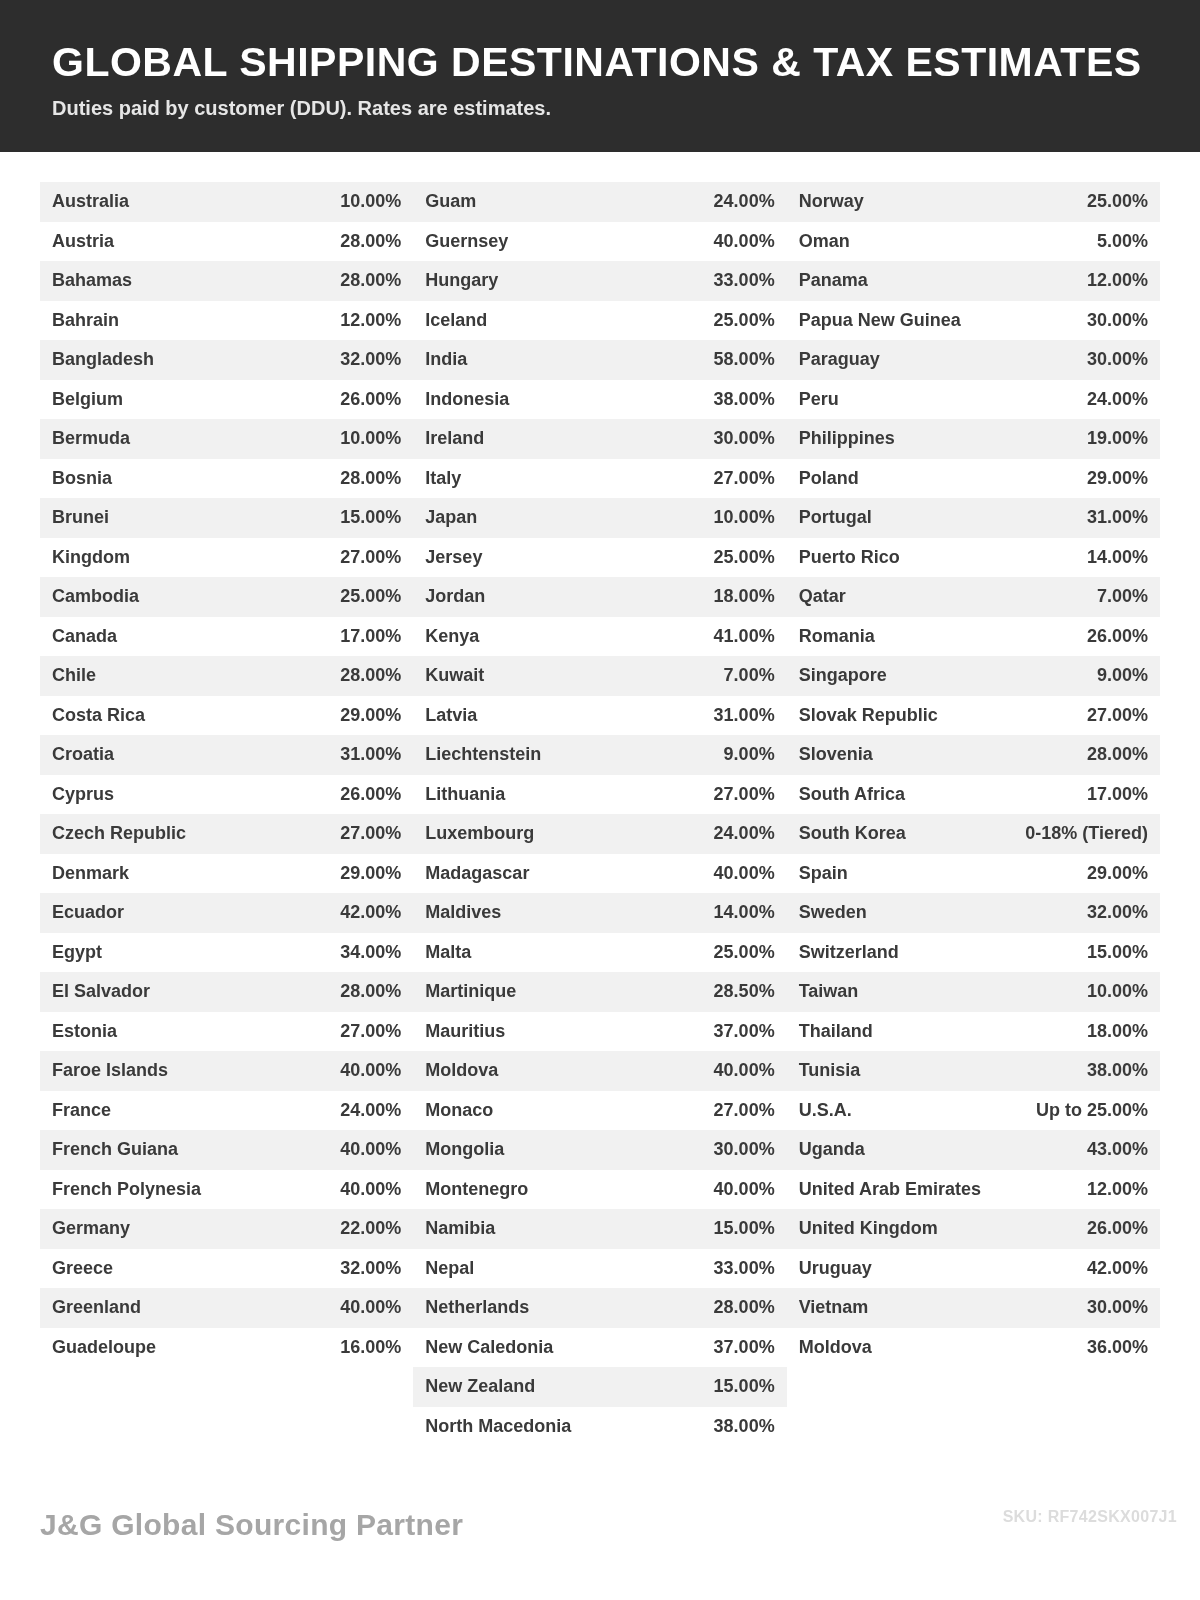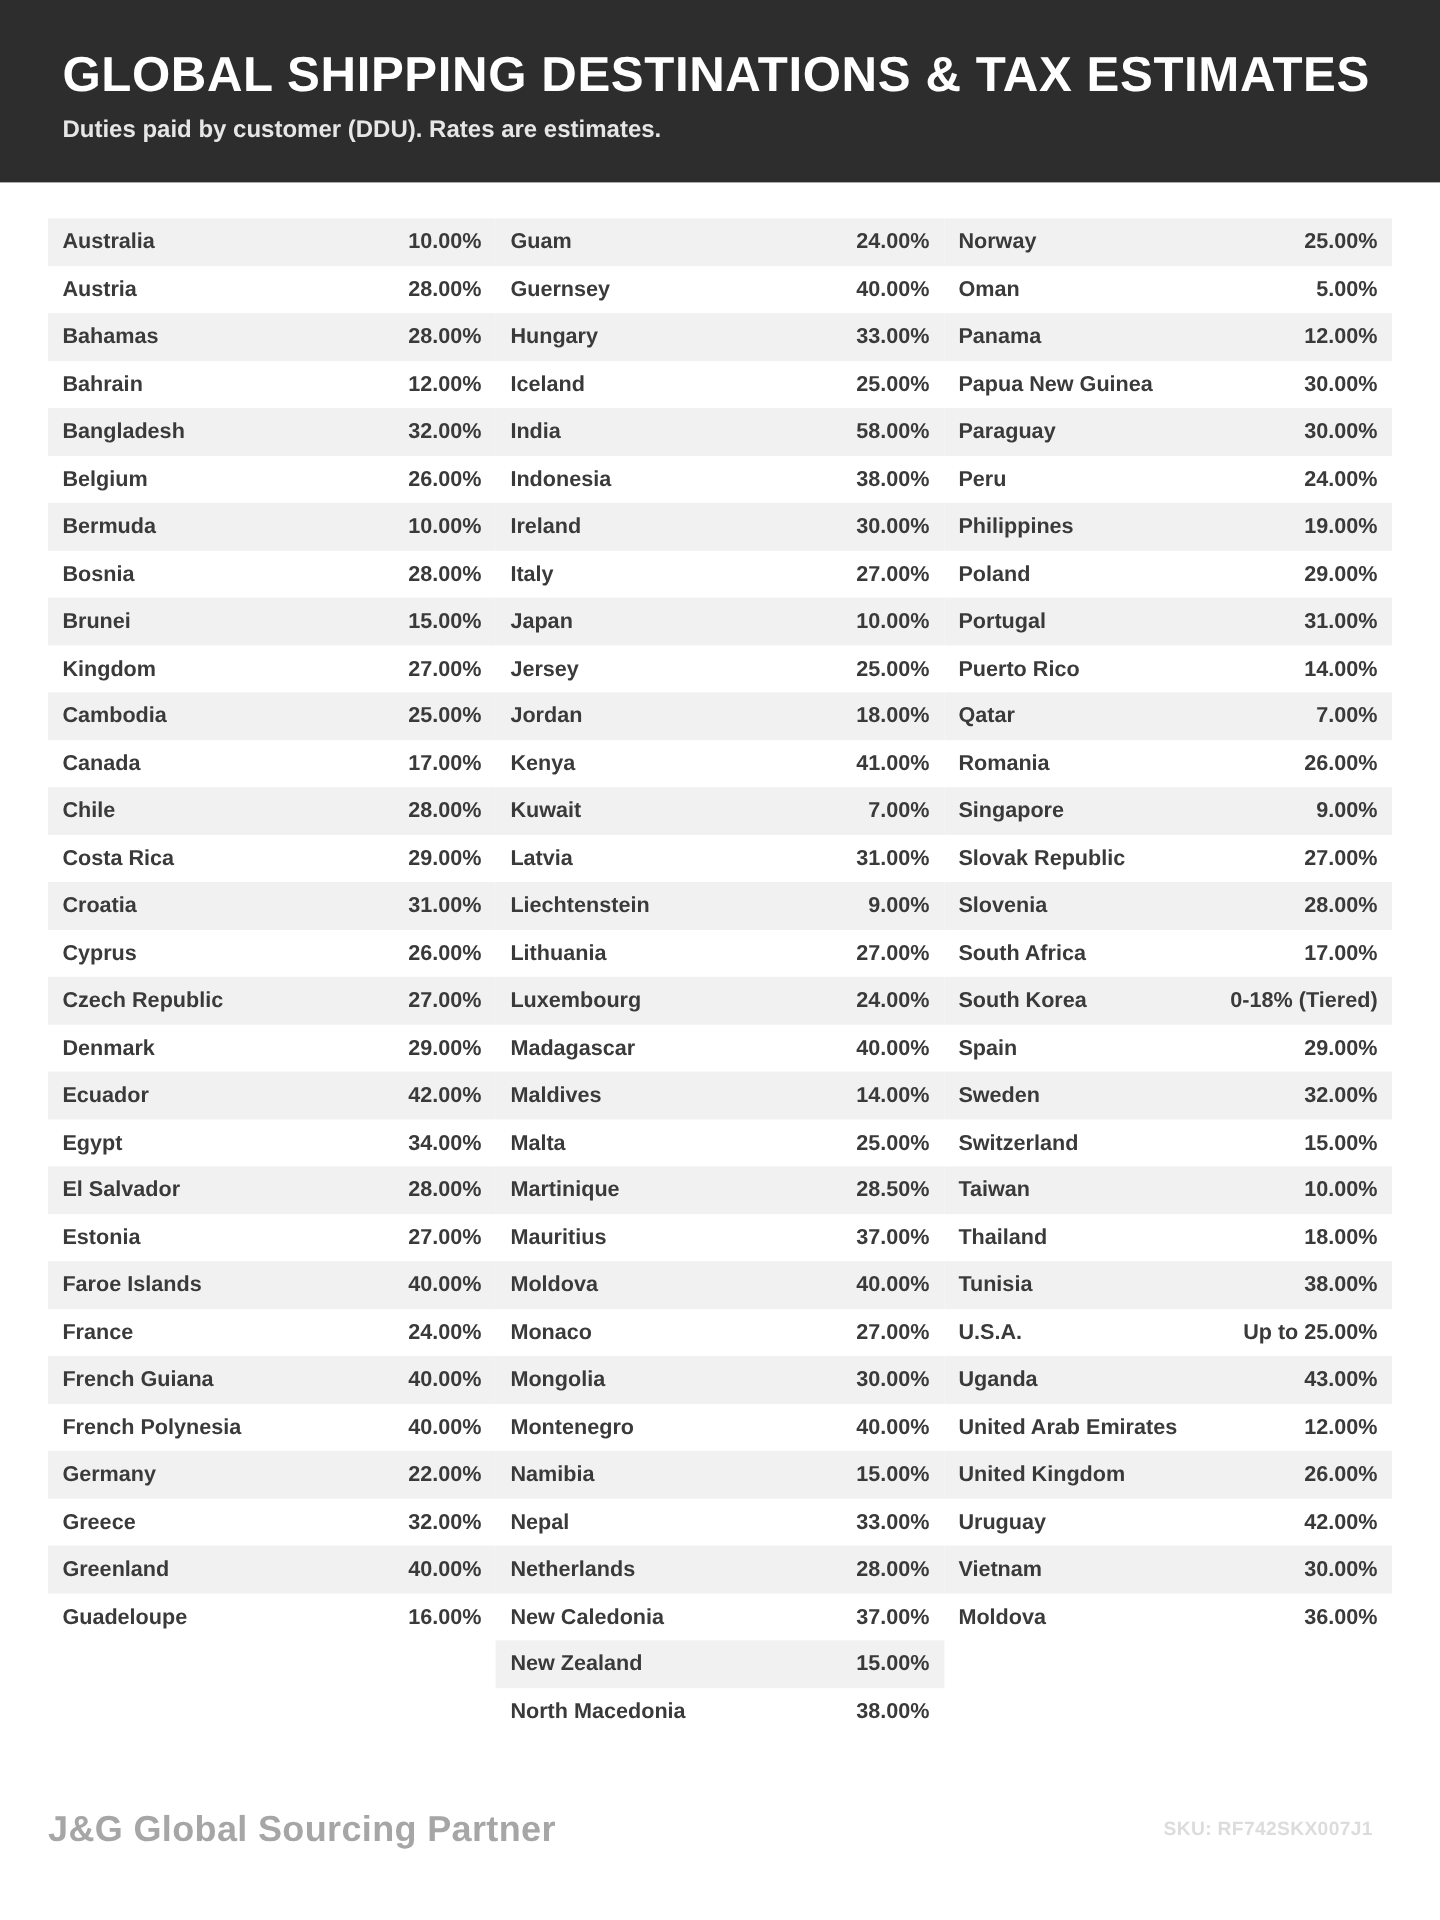--- a/index.html
+++ b/index.html
@@ -58,22 +58,22 @@
   .rate {
     font-size: 18px;
     font-weight: 600;
     color: var(--row-text, #3a3a3a);
     white-space: nowrap;
     text-align: right;
   }
   .footer {
     display: flex;
     justify-content: space-between;
-    align-items: center;
-    margin: 62px 56px 0 40px;
+    align-items: flex-start;
+    margin: 62px 23px 0 40px;
     padding-bottom: 40px;
   }
   .footer .brand {
     font-size: 30px;
     font-weight: 800;
     color: var(--footer-brand, #a6a6a6);
     letter-spacing: 0.3px;
   }
   .footer .sku {
     font-size: 16px;

